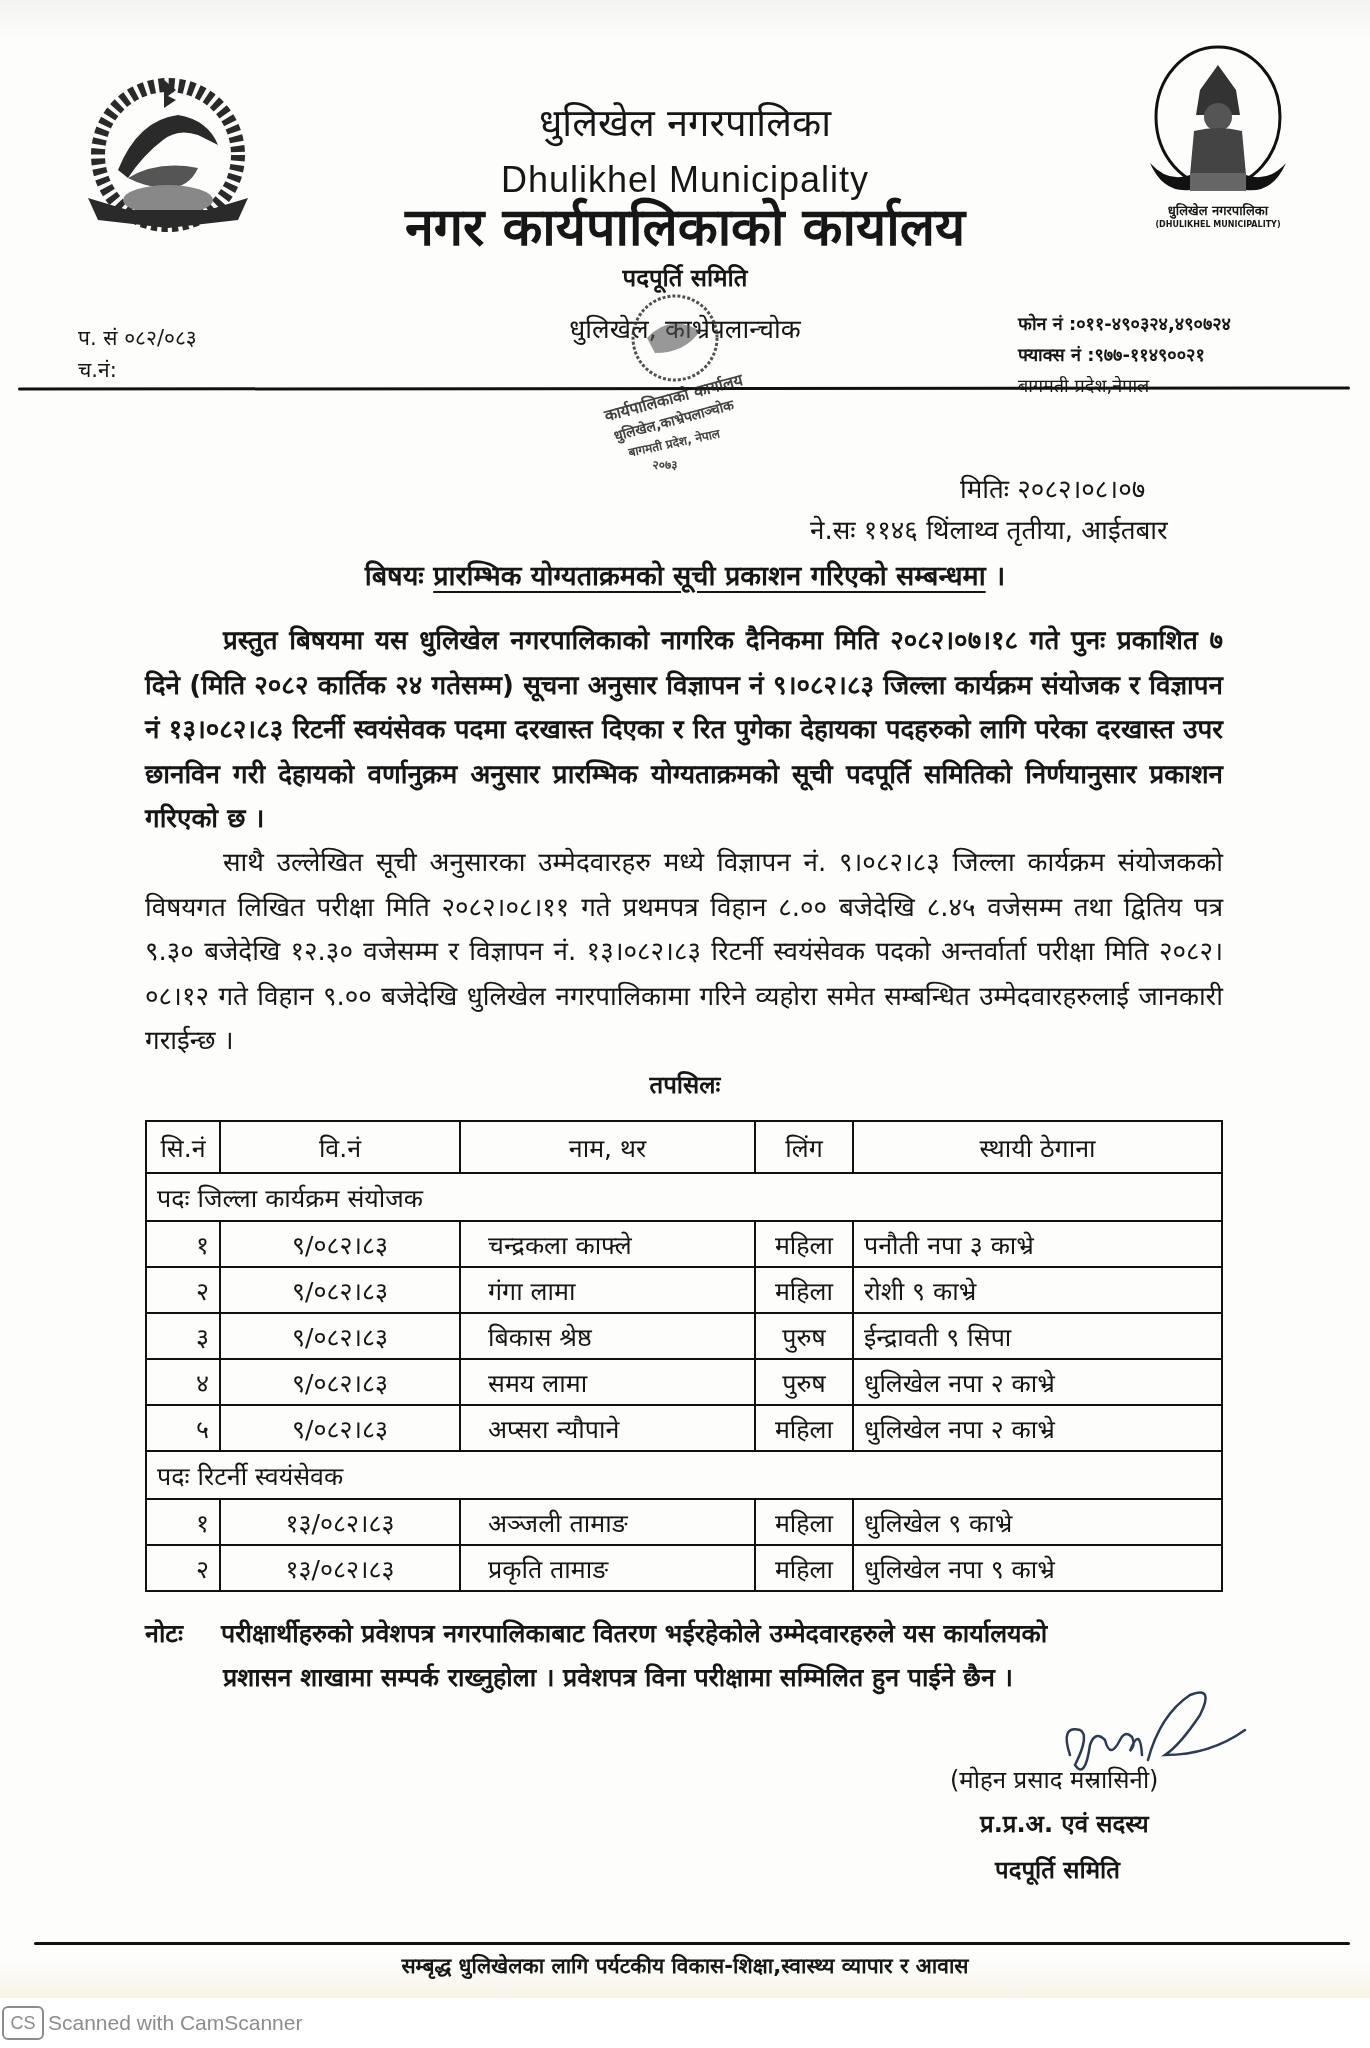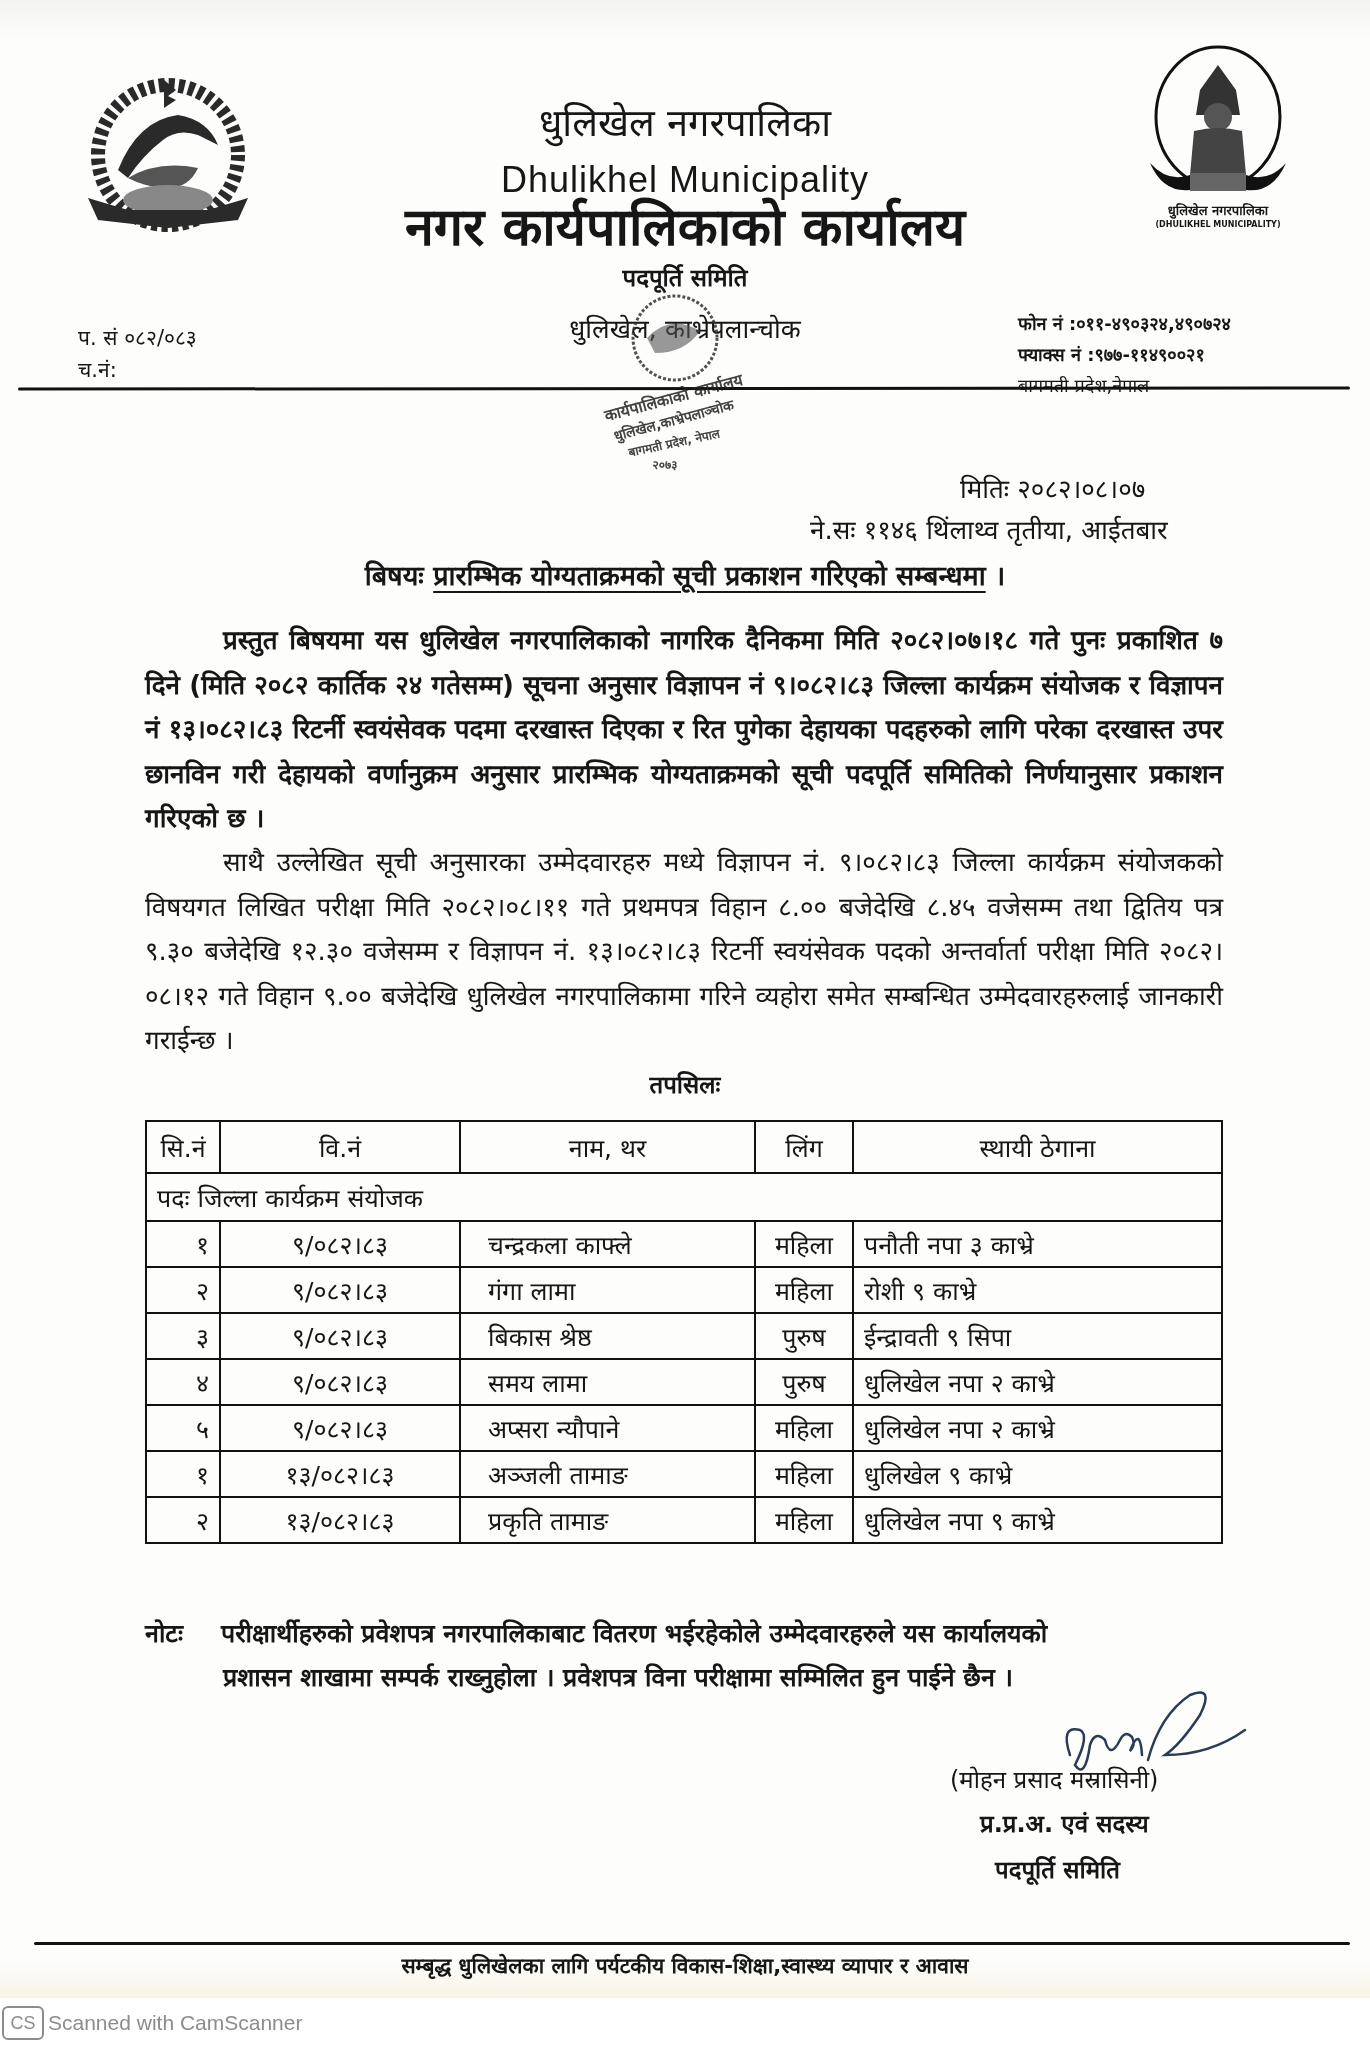--- a/index.html
+++ b/index.html
@@ -180,20 +180,23 @@
           <td class="ad">धुलिखेल नपा २ काभ्रे</td>
         </tr>
         <tr>
           <td class="sn">५</td>
           <td class="vn">९/०८२।८३</td>
           <td class="nm">अप्सरा न्यौपाने</td>
           <td class="gd">महिला</td>
           <td class="ad">धुलिखेल नपा २ काभ्रे</td>
         </tr>
         <tr>
+          <td colspan="5" class="section">पदः रिटर्नी स्वयंसेवक</td>
+        </tr>
+        <tr>
           <td class="sn">१</td>
           <td class="vn">१३/०८२।८३</td>
           <td class="nm">अञ्जली तामाङ</td>
           <td class="gd">महिला</td>
           <td class="ad">धुलिखेल ९ काभ्रे</td>
         </tr>
         <tr>
           <td class="sn">२</td>
           <td class="vn">१३/०८२।८३</td>
           <td class="nm">प्रकृति तामाङ</td>

